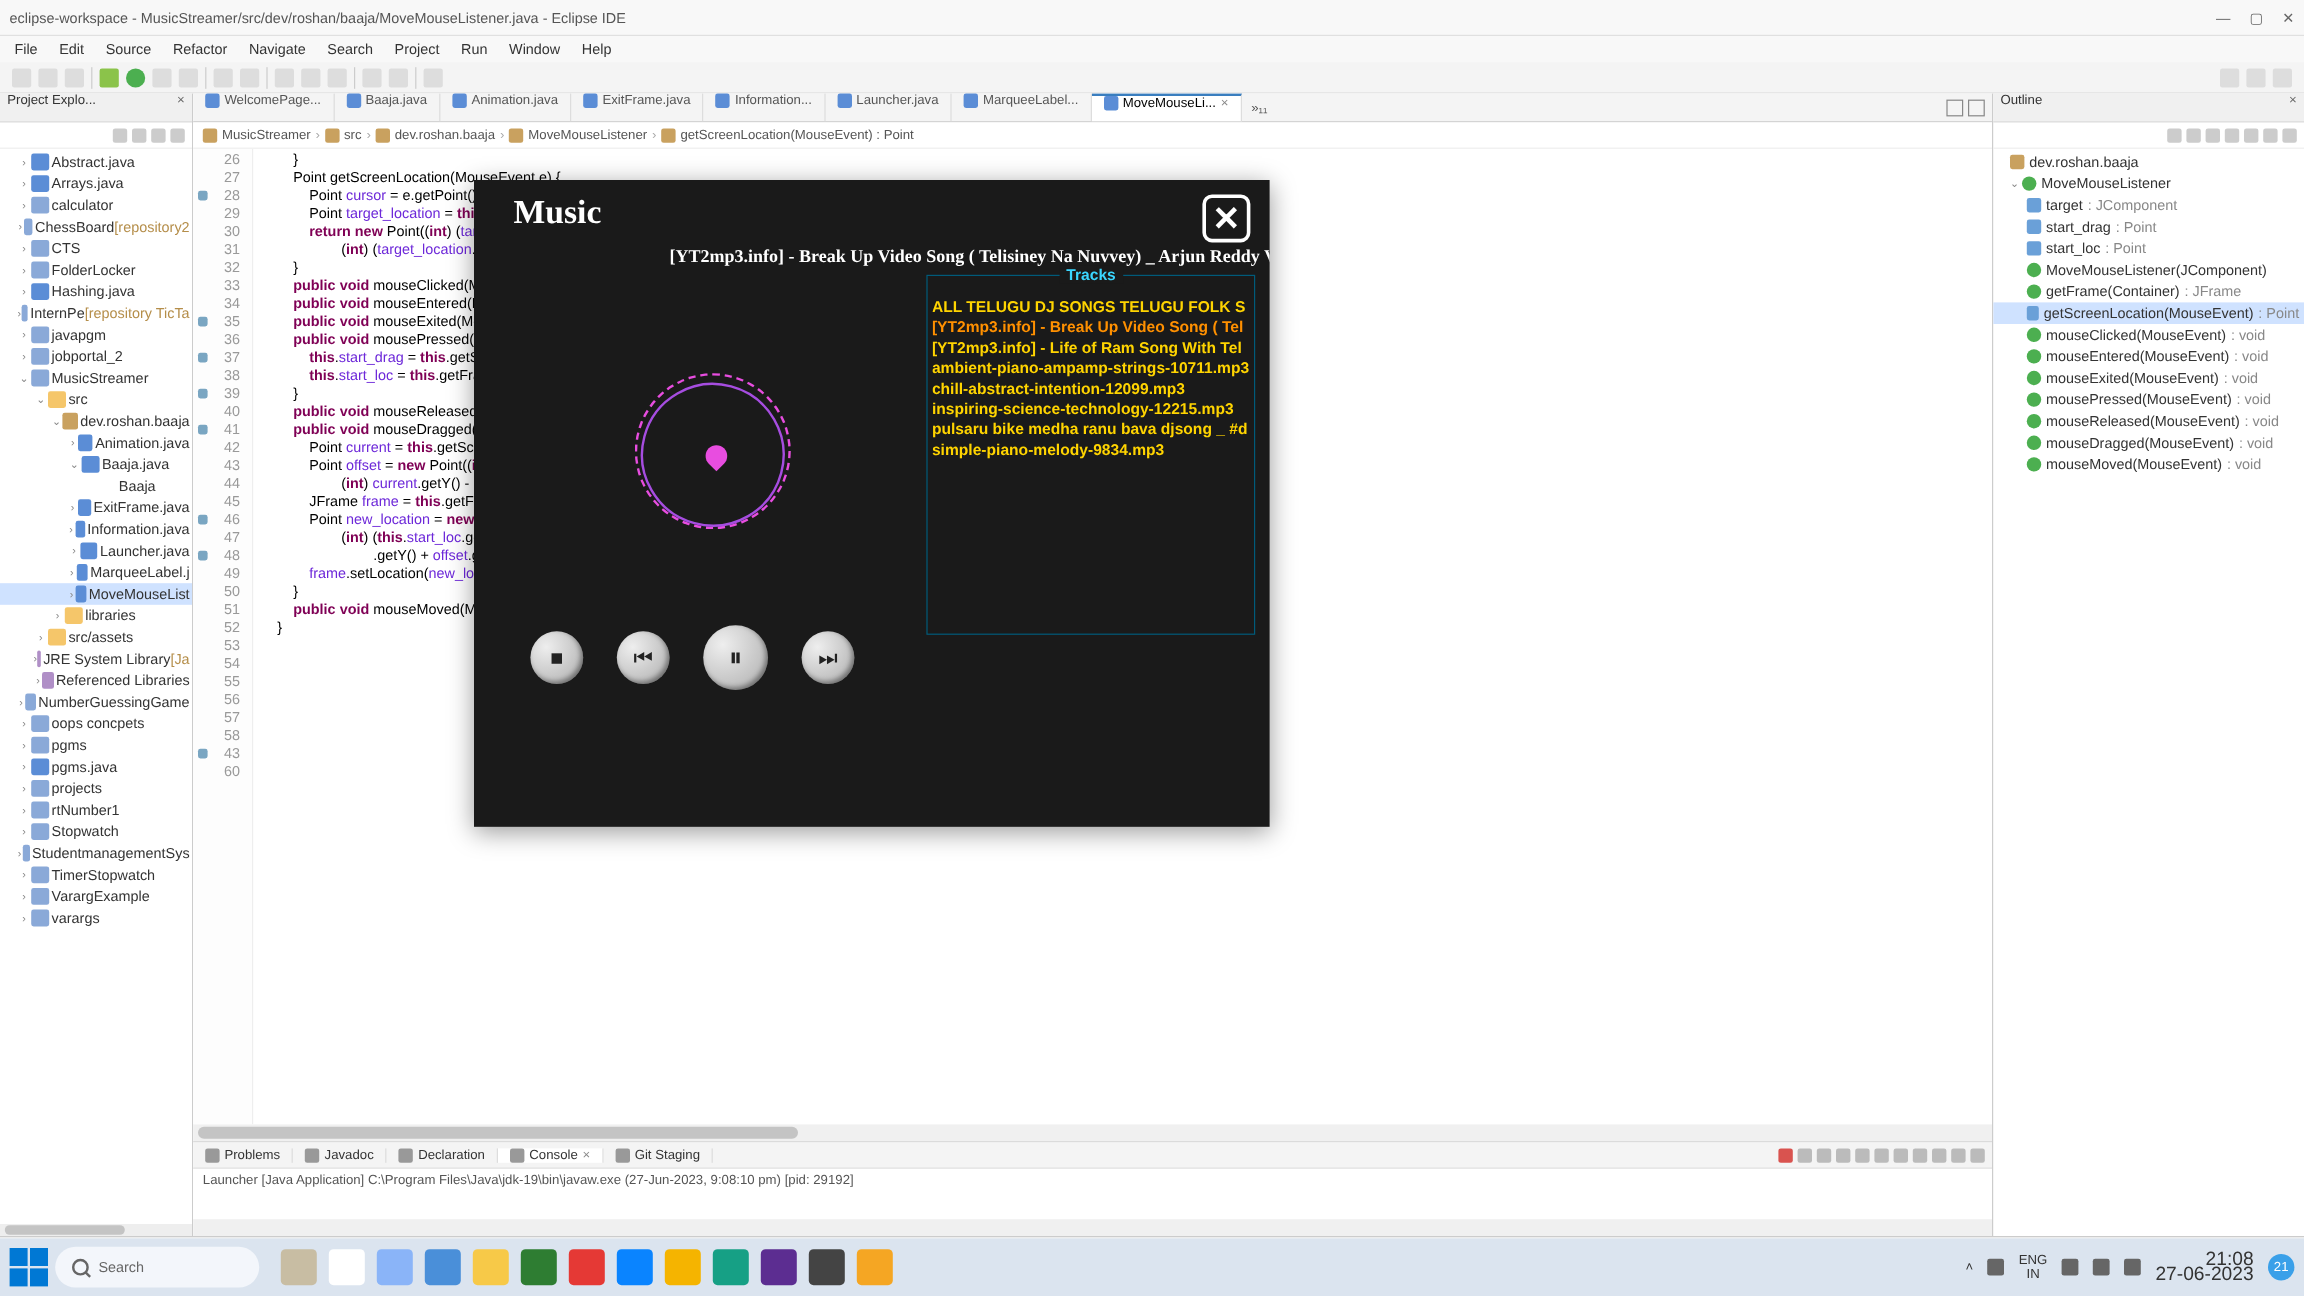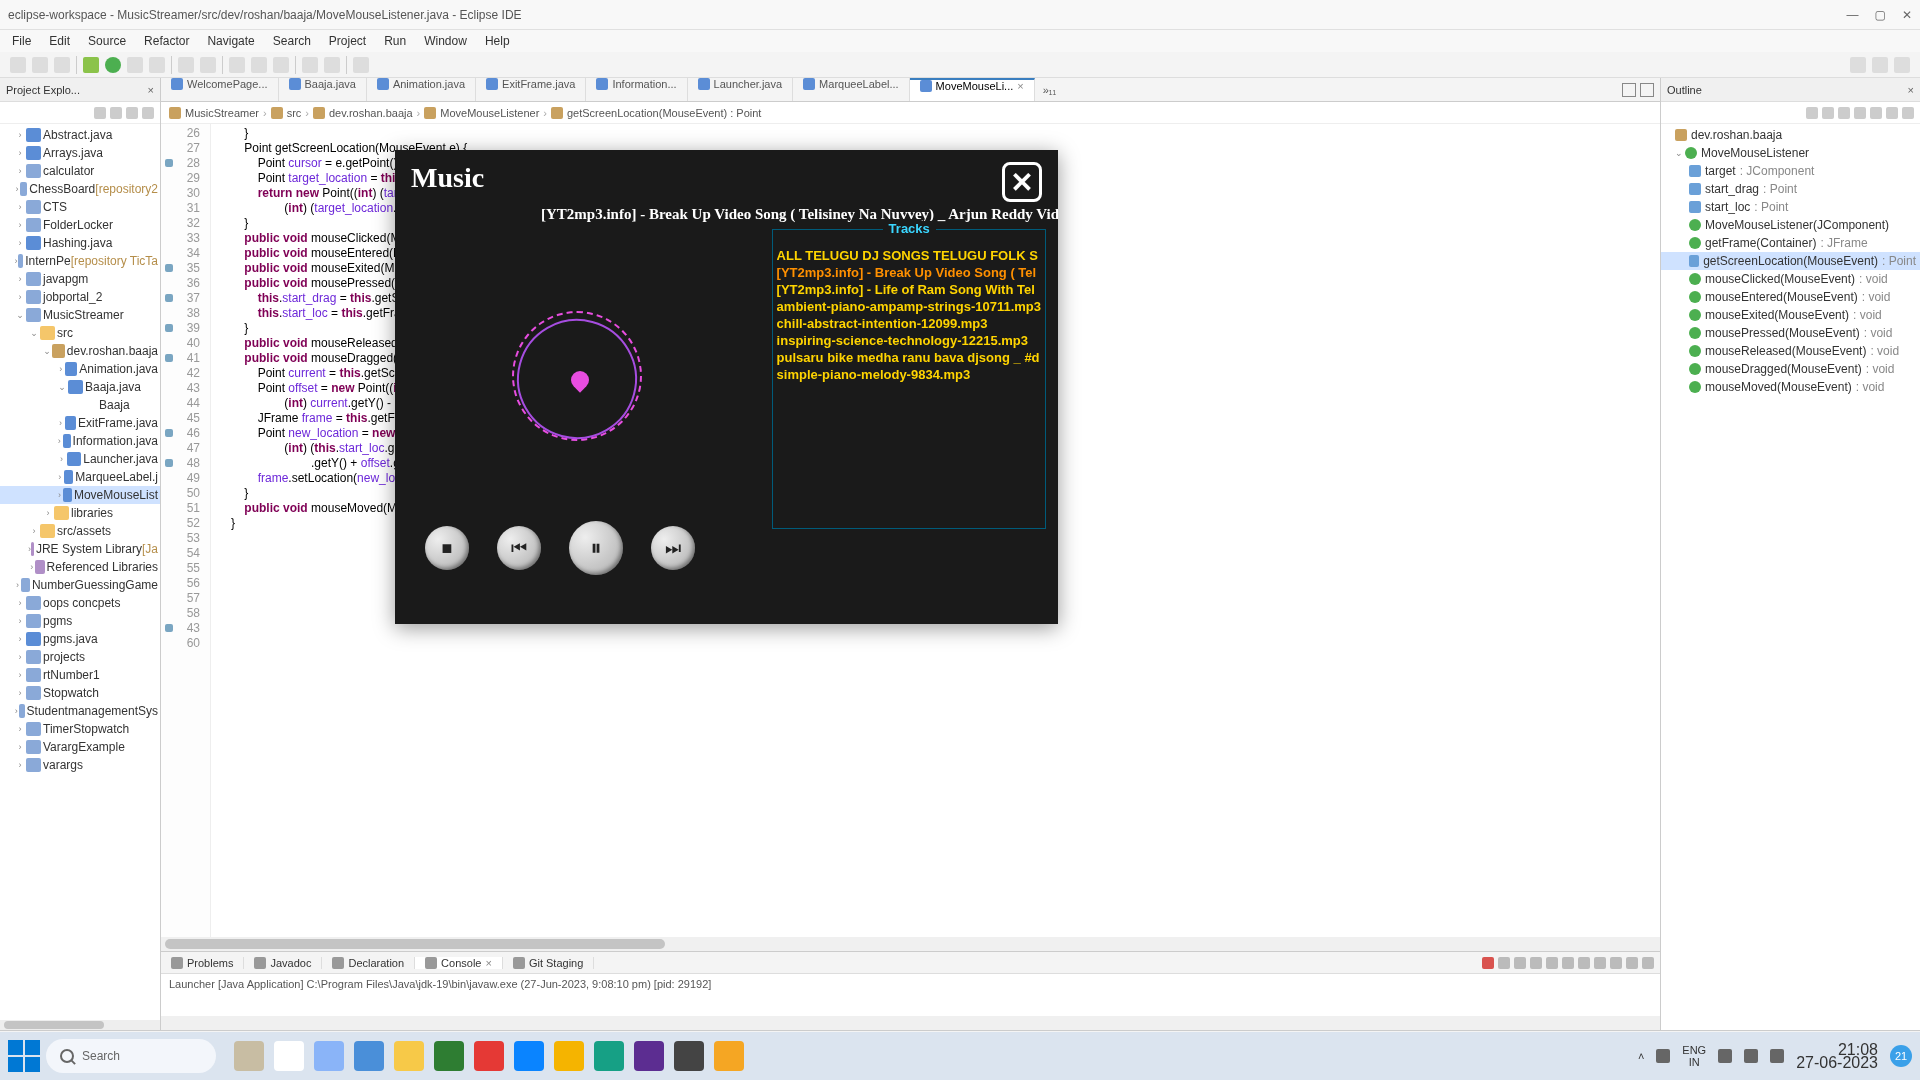--- a/index.html
+++ b/index.html
@@ -21,21 +21,21 @@
 .toolbar .run { background: #4caf50; border-radius: 50%; }
 .toolbar .debug { background: #8bc34a; }
 .toolbar .sep { width: 1px; height: 18px; background: #ccc; }
 .toolbar .spacer { flex: 1; }
 
 
 .main { display: flex; height: calc(100% - 30px - 22px - 26px - 30px - 20px); }
 
 
 .explorer { width: 161px; background: #fff; border-right: 1px solid #ccc; display: flex; flex-direction: column; overflow: hidden; }
-.panel-header { height: 24px; background: #f0f0f0; border-bottom: 1px solid #ddd; display: flex; align-items: center; padding: 0 6px; font-size: 11px; }
+.panel-header { height: 24px; background: #f0f0f0; border-bottom: 1px solid #ddd; display: flex; align-items: flex-start; padding: 0 6px; font-size: 11px; }
 .panel-header .ptitle { flex: 1; }
 .panel-header .pclose { color: #666; cursor: pointer; }
 .panel-toolbar { height: 22px; display: flex; align-items: center; justify-content: flex-end; gap: 4px; padding: 0 6px; border-bottom: 1px solid #eee; }
 .panel-toolbar .pbtn { width: 12px; height: 12px; background: #ccc; border-radius: 2px; }
 .tree { flex: 1; overflow: auto; padding: 2px 0; font-size: 12px; line-height: 18px; }
 .ti { display: flex; align-items: center; padding: 0 2px; white-space: nowrap; }
 .ti .arrow { width: 12px; font-size: 9px; color: #888; text-align: center; }
 .ti .ico { width: 15px; height: 14px; margin-right: 2px; display: inline-block; }
 .ico.pkg { background: #c9a15f; border-radius: 2px; }
 .ico.folder { background: #f5c66a; border-radius: 2px; }
@@ -107,21 +107,21 @@
 .oi .sig { color: #888; margin-left: 4px; }
 .opad1 { padding-left: 14px; }
 .opad2 { padding-left: 28px; }
 
 
 .statusbar { height: 20px; background: #f4f4f4; border-top: 1px solid #ccc; display: flex; align-items: center; font-size: 11px; color: #555; padding: 0 8px; }
 .statusbar .cell { padding: 0 16px; border-left: 1px solid #ddd; }
 .statusbar .spacer { flex: 1; }
 
 
-.music-player { position: absolute; left: 395px; top: 150px; width: 663px; height: 474px; background: #1a1a1a; color: #fff; box-shadow: 0 4px 20px rgba(0,0,0,0.4); }
+.music-player { position: absolute; left: 395px; top: 150px; width: 663px; height: 539px; background: #1a1a1a; color: #fff; box-shadow: 0 4px 20px rgba(0,0,0,0.4); padding-left: 17px; }
 .mp-header { display: flex; align-items: flex-start; padding: 12px 16px 4px 16px; }
 .mp-title { font-family: "Times New Roman", serif; font-size: 28px; font-weight: bold; }
 .mp-close { margin-left: auto; width: 40px; height: 40px; border: 3px solid #fff; border-radius: 8px; display: flex; align-items: center; justify-content: center; font-size: 28px; font-weight: bold; cursor: pointer; color:#fff; }
 .mp-now { font-family: "Times New Roman", serif; font-size: 15px; font-weight: bold; color: #fff; padding: 0 0 6px 146px; white-space: nowrap; overflow: hidden; }
 .mp-body { display: flex; padding: 0 12px; gap: 0; }
 .mp-viz { width: 380px; height: 300px; position: relative; }
 .mp-viz .ring { position: absolute; left: 110px; top: 90px; width: 120px; height: 120px; border: 2px solid #a64de0; border-radius: 50%; transform: rotate(15deg); }
 .mp-viz .ring2 { position: absolute; left: 105px; top: 82px; width: 130px; height: 130px; border: 2px dashed #e84de0; border-radius: 50%; }
 .mp-viz .dot { position: absolute; left: 164px; top: 142px; width: 18px; height: 18px; background: #e84de0; border-radius: 50% 50% 0 50%; transform: rotate(45deg); }
 .mp-tracks { flex: 1; border: 1px solid #005b7a; }

